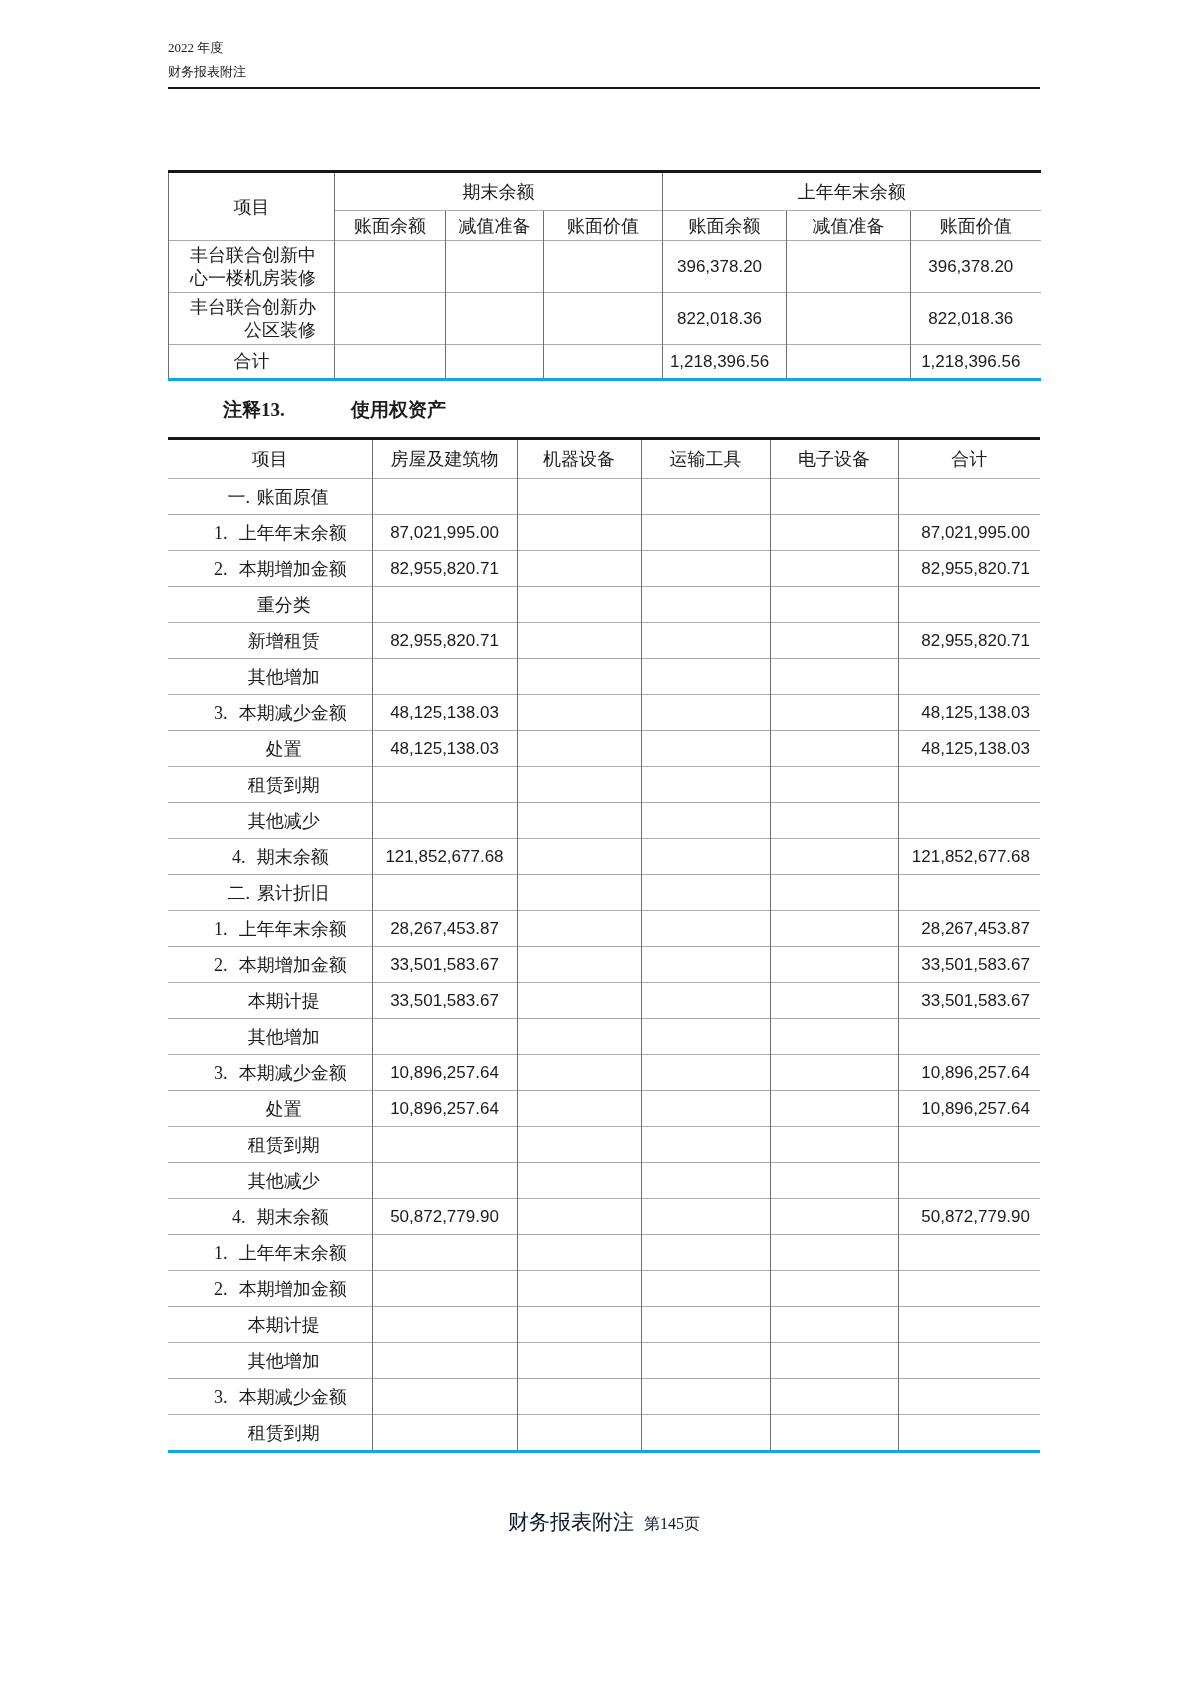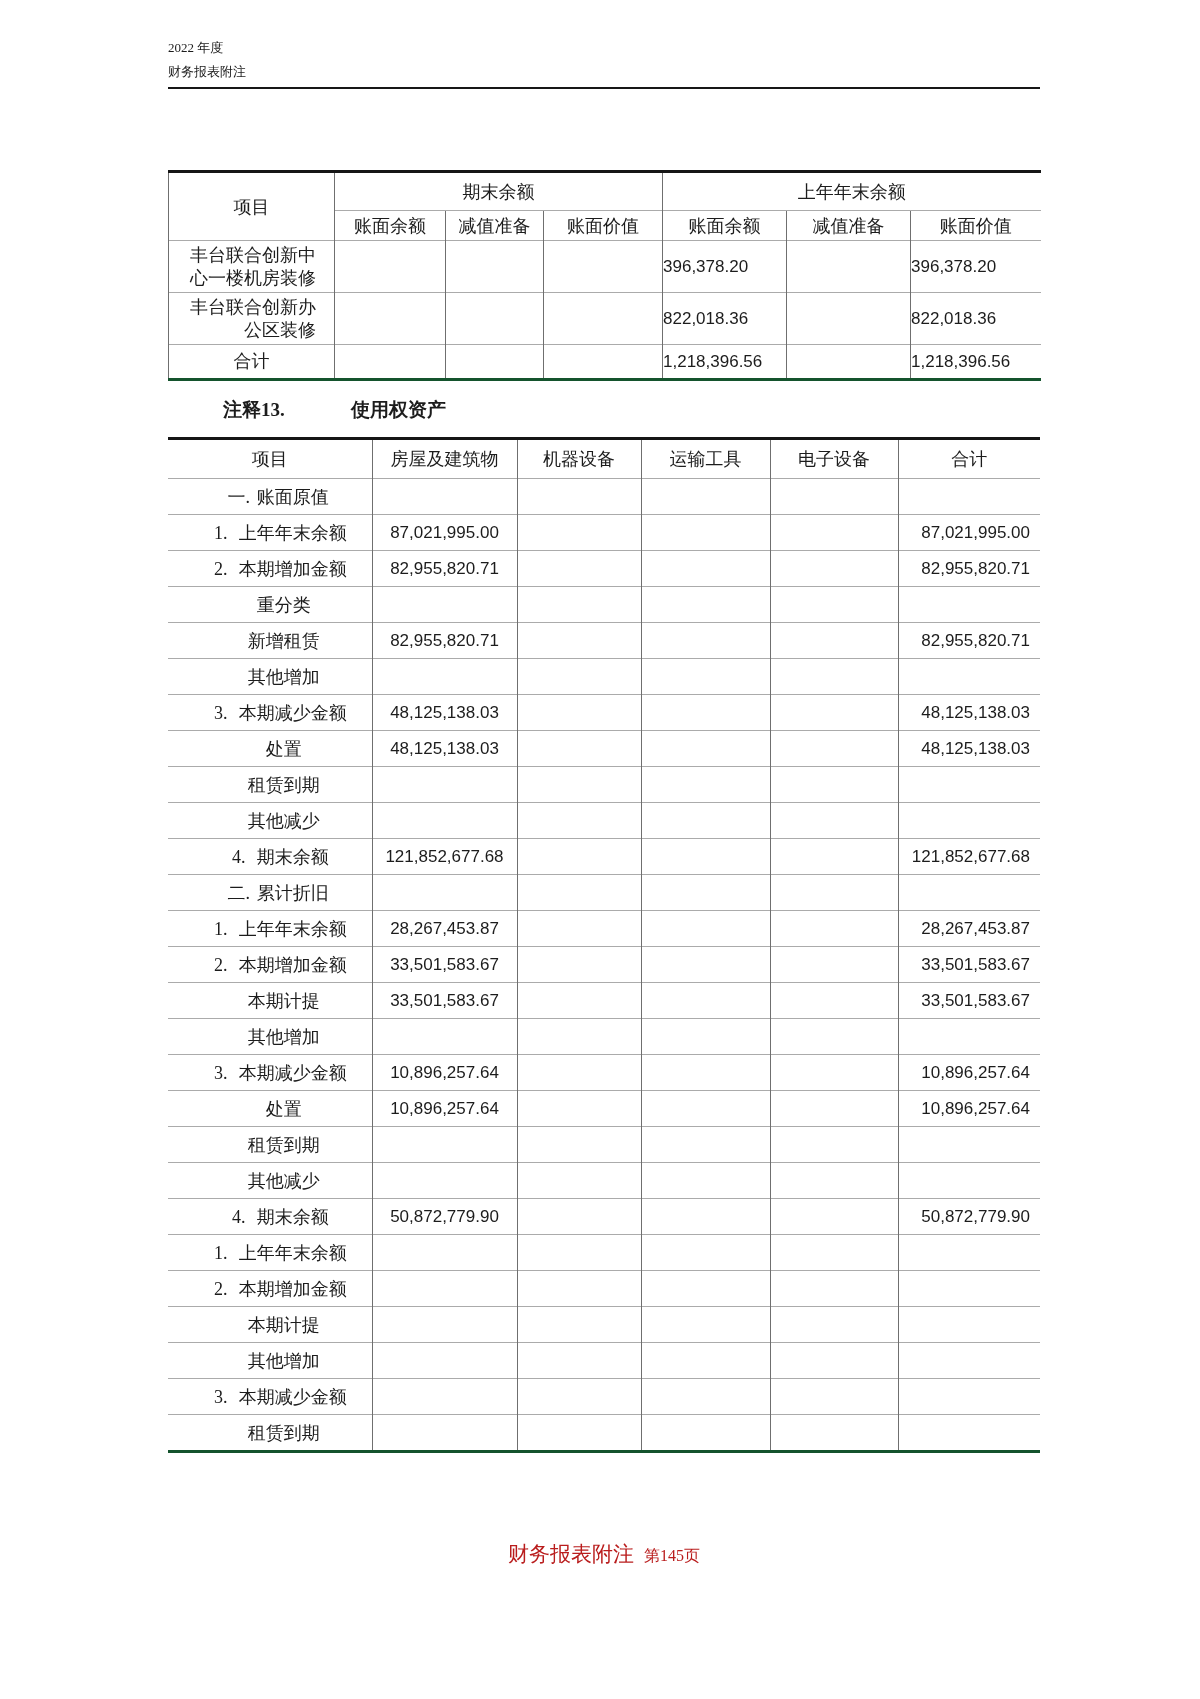--- a/index.html
+++ b/index.html
@@ -6,54 +6,54 @@
   body{
     width:1200px;height:1699px;background:#ffffff;
     font-family:"Liberation Serif","DejaVu Serif",serif;
     color:#1c1c1c;overflow:hidden;
   }
   .content{margin-left:168px;width:872px;}
   .doc-header{padding-top:36px;font-size:13px;line-height:24px;}
   .header-rule{border-top:2px solid #161616;margin-top:3px;height:0;}
 
   table{border-collapse:collapse;table-layout:fixed;width:872px;
-        border-top:3px solid #161616;border-bottom:3px solid #14532d;}
+        border-top:3px solid #161616;border-bottom:3px solid #0ea5e9;}
   th,td{font-weight:normal;font-size:18px;padding:0;overflow:hidden;
         border-top:1px solid #ababab;border-left:1px solid #6f6f6f;}
   thead th{text-align:center;}
   tr > th:first-child, tr > td:first-child{border-left:1px solid #6f6f6f;}
   .t2 tr > th:first-child, .t2 tr > td:first-child{border-left:none;}
 
   
   .t1{margin-top:81px;}
   .t1 thead tr.grp th{height:37px;}
   .t1 thead tr.sub th{height:29px;font-size:18px;margin-top:21px;}
   .t1 tbody td{height:47px;}
   .t1 tbody tr.total td{height:33px;}
   .t1 td.item{text-align:right;padding:2px 18px 2px 8px;line-height:23px;}
   .t1 tr.total td.item{text-align:center;padding:0;}
-  .t1 td.val{text-align:left;padding-right:10px;
+  .t1 td.val{text-align:center;padding-right:10px;
              font-family:"Liberation Sans","DejaVu Sans",sans-serif;font-size:17px;}
 
   
   .note-heading{margin-top:16px;padding-left:55px;font-weight:bold;font-size:19px;line-height:26px;}
   .note-num{display:inline-block;min-width:128px;}
 
   
   .t2{margin-top:14px;}
   .t2 thead th{height:38px;}
   .t2 tbody td{height:35px;}
   .t2 td.lbl{text-align:center;white-space:nowrap;}
   .t2 .rnum{display:inline-block;min-width:46px;padding-left:10px;box-sizing:border-box;}
   .t2 td.lbl.sub{padding-left:28px;}
   .t2 td.mid{text-align:center;font-family:"Liberation Sans","DejaVu Sans",sans-serif;font-size:17px;}
   .t2 td.tot{text-align:right;padding-right:10px;
              font-family:"Liberation Sans","DejaVu Sans",sans-serif;font-size:17px;}
 
-  .footer{margin-top:87px;text-align:center;color:#b91c1c;}
+  .footer{margin-top:55px;text-align:center;color:#0f172a;}
   .footer .f-title{font-size:21px;margin-right:10px;}
   .footer .f-page{font-size:16px;}
 </style>
 </head>
 <body>
 
 <div class="content">
 
   <div class="doc-header">
     <div>2022 年度</div>

